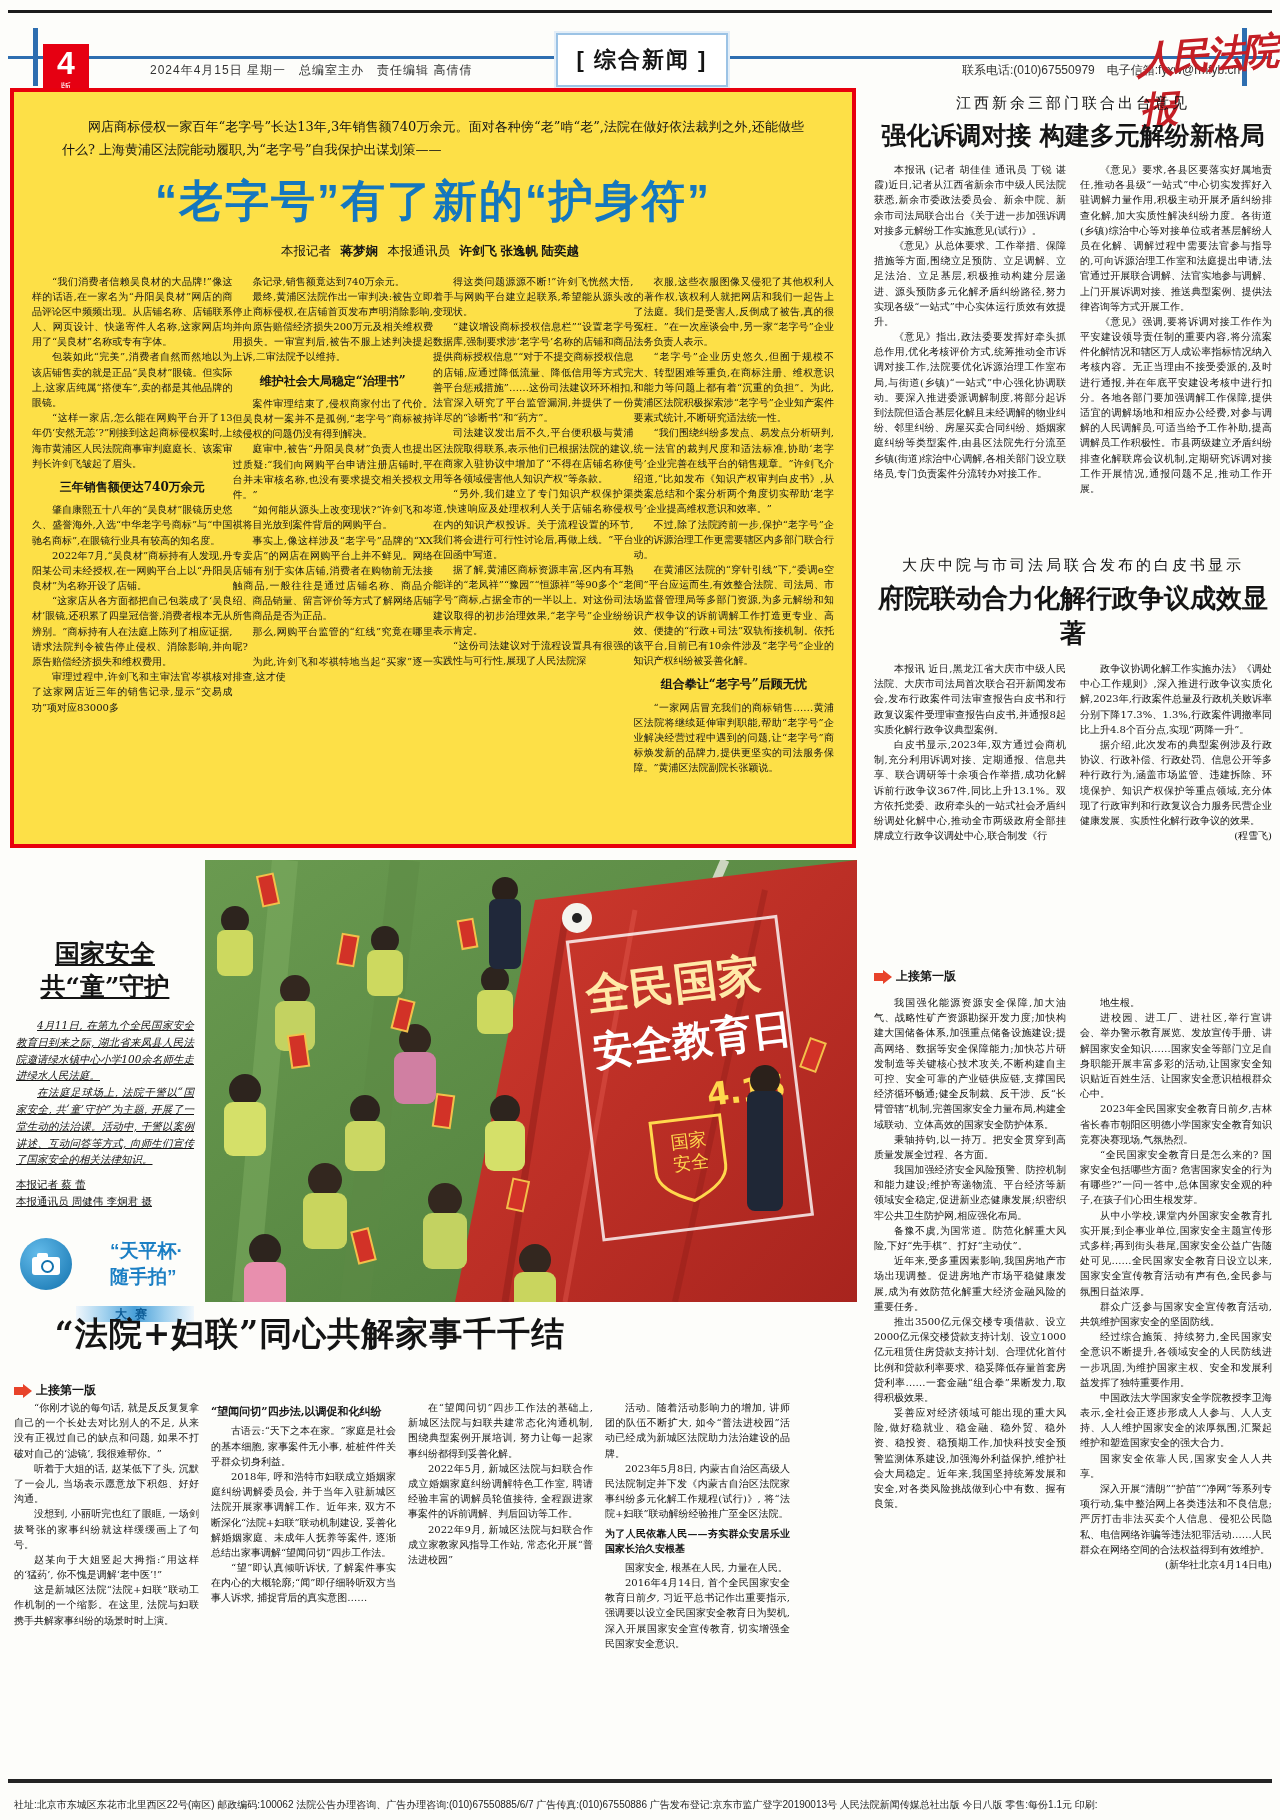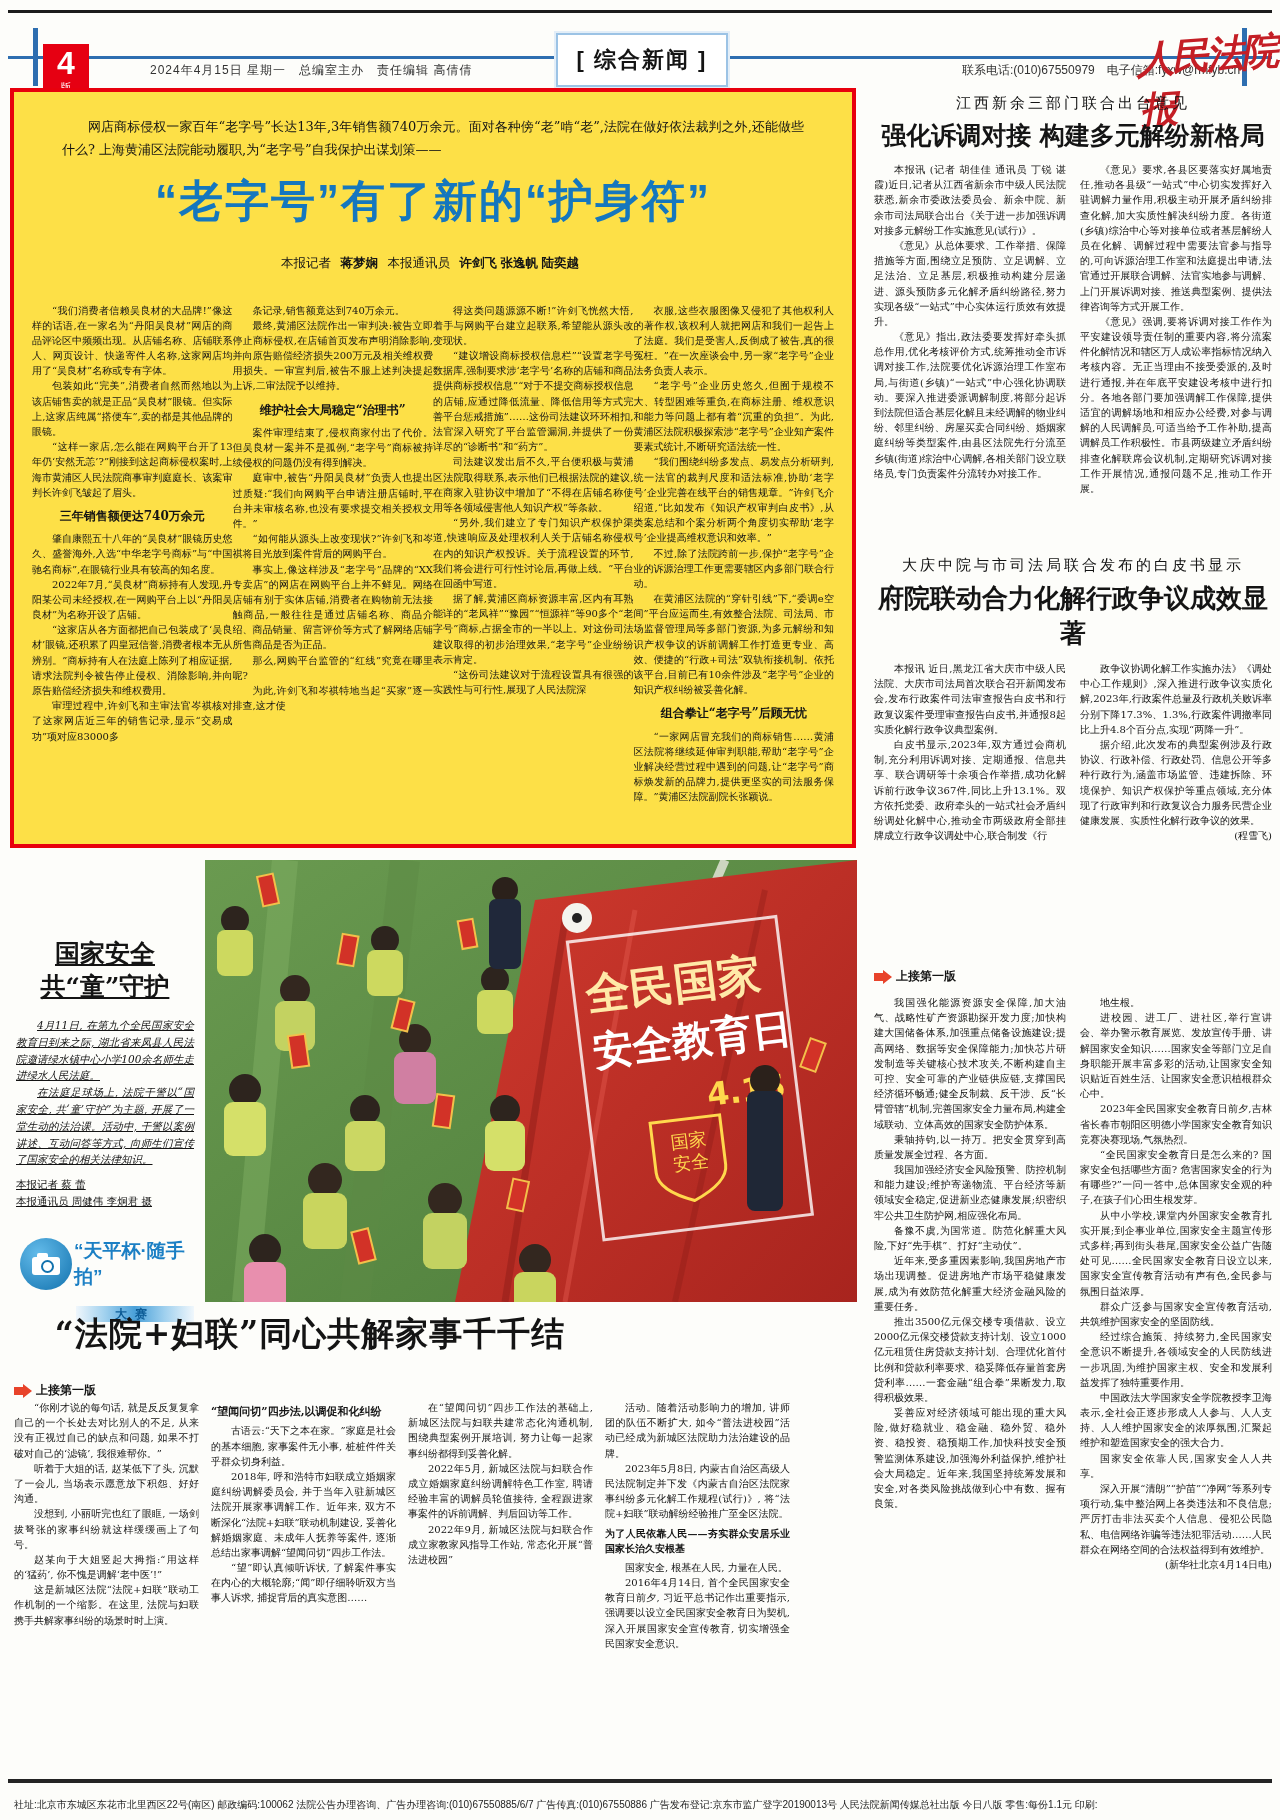--- a/index.html
+++ b/index.html
@@ -26,23 +26,23 @@
   .coltxt p.sub2{font-weight:bold;text-indent:0;font-size:11px;margin:4px 0 4px;line-height:1.4;}
   .coltxt p.credit{text-align:right;text-indent:0;}
   .coltxt p.boldp{font-weight:bold;text-indent:0;margin:4px 0;}
   .cols{display:flex;}
   .cols .coltxt{flex:1;overflow:hidden;}
   
   .feature{left:10px;top:88px;width:846px;height:760px;border:4px solid #e8000d;background:#fde047;box-sizing:border-box;}
   .f-intro{margin:24px 48px 0;font-size:13px;line-height:1.75;text-align:justify;text-indent:2em;
         font-family:"DejaVu Serif",serif;}
   .f-head{margin-top:10px;text-align:center;color:#1577be;font-size:44px;font-weight:bold;letter-spacing:2px;}
-  .f-byline{margin-top:24px;text-align:center;font-size:12.5px;}
+  .f-byline{margin-top:12px;text-align:center;font-size:12.5px;}
   .f-byline b{margin:0 6px;}
-  .f-cols{margin:31px 18px 0;height:538px;gap:0;font-size:10px;font-family:"DejaVu Serif",serif;}
+  .f-cols{margin:14px 18px 0;height:538px;gap:0;font-size:10px;font-family:"DejaVu Serif",serif;}
   
   .kicker{text-align:center;font-family:"DejaVu Serif",serif;font-size:15px;letter-spacing:3px;}
   .rt-head{text-align:center;font-family:"DejaVu Serif",serif;font-weight:bold;}
   .rt-body{margin-top:10px;gap:14px;font-size:10px;font-family:"DejaVu Serif",serif;}
   .xinyu{left:874px;top:94px;width:398px;}
   .xinyu .rt-head{font-size:25px;margin-top:6px;}
   .xinyu .rt-body .coltxt{height:388px;}
   .daqing{left:874px;top:556px;width:398px;}
   .daqing .rt-head{font-size:26px;margin-top:6px;}
   .daqing .rt-body .coltxt{height:332px;}
@@ -52,21 +52,21 @@
         border-left:9px solid #e8432a;display:inline-block;margin-right:4px;}
   .jump1{left:874px;top:968px;width:398px;}
   .jump1 .rt-body .coltxt{height:772px;}
   
   .kidstory{left:16px;top:938px;width:178px;font-family:"DejaVu Serif",serif;text-decoration:underline;}
   .ks-head{font-size:25px;font-weight:bold;text-align:center;line-height:1.3;}
   .ks-paras{margin-top:14px;font-size:10.5px;font-style:italic;}
   .ks-paras p{margin:0;text-indent:2em;text-align:justify;line-height:1.6;}
   .ks-byline{margin-top:8px;font-size:10.5px;line-height:1.6;}
   .badge{left:20px;top:1238px;width:180px;}
-  .badge-row{display:flex;align-items:center;}
+  .badge-row{display:flex;align-items:center;gap:36px;}
   .cam{width:52px;height:52px;border-radius:50%;background:radial-gradient(circle at 35% 30%,#63bbea,#1272ae);position:relative;flex:none;}
   .cam-body{position:absolute;left:12px;top:19px;width:28px;height:18px;background:#fff;border-radius:3px;}
   .cam-top{position:absolute;left:17px;top:15px;width:11px;height:6px;background:#fff;border-radius:2px;}
   .cam-lens{position:absolute;left:21px;top:22px;width:9px;height:9px;border:2px solid #1272ae;border-radius:50%;background:#fff;}
   .badge-title{color:#1b7fc4;font-weight:bold;font-size:19px;margin-left:2px;letter-spacing:0;}
   .badge-bar{margin:16px 0 0 56px;width:118px;height:16px;text-align:center;color:#0d5c96;font-weight:bold;
         font-size:12px;letter-spacing:8px;line-height:16px;
         background:linear-gradient(90deg,#f0f7fc 0%,#9fd0ee 25%,#49a0d8 50%,#9fd0ee 75%,#f0f7fc 100%);}
   
   .photo{left:205px;top:860px;width:652px;height:442px;overflow:hidden;background:#567f41;}

